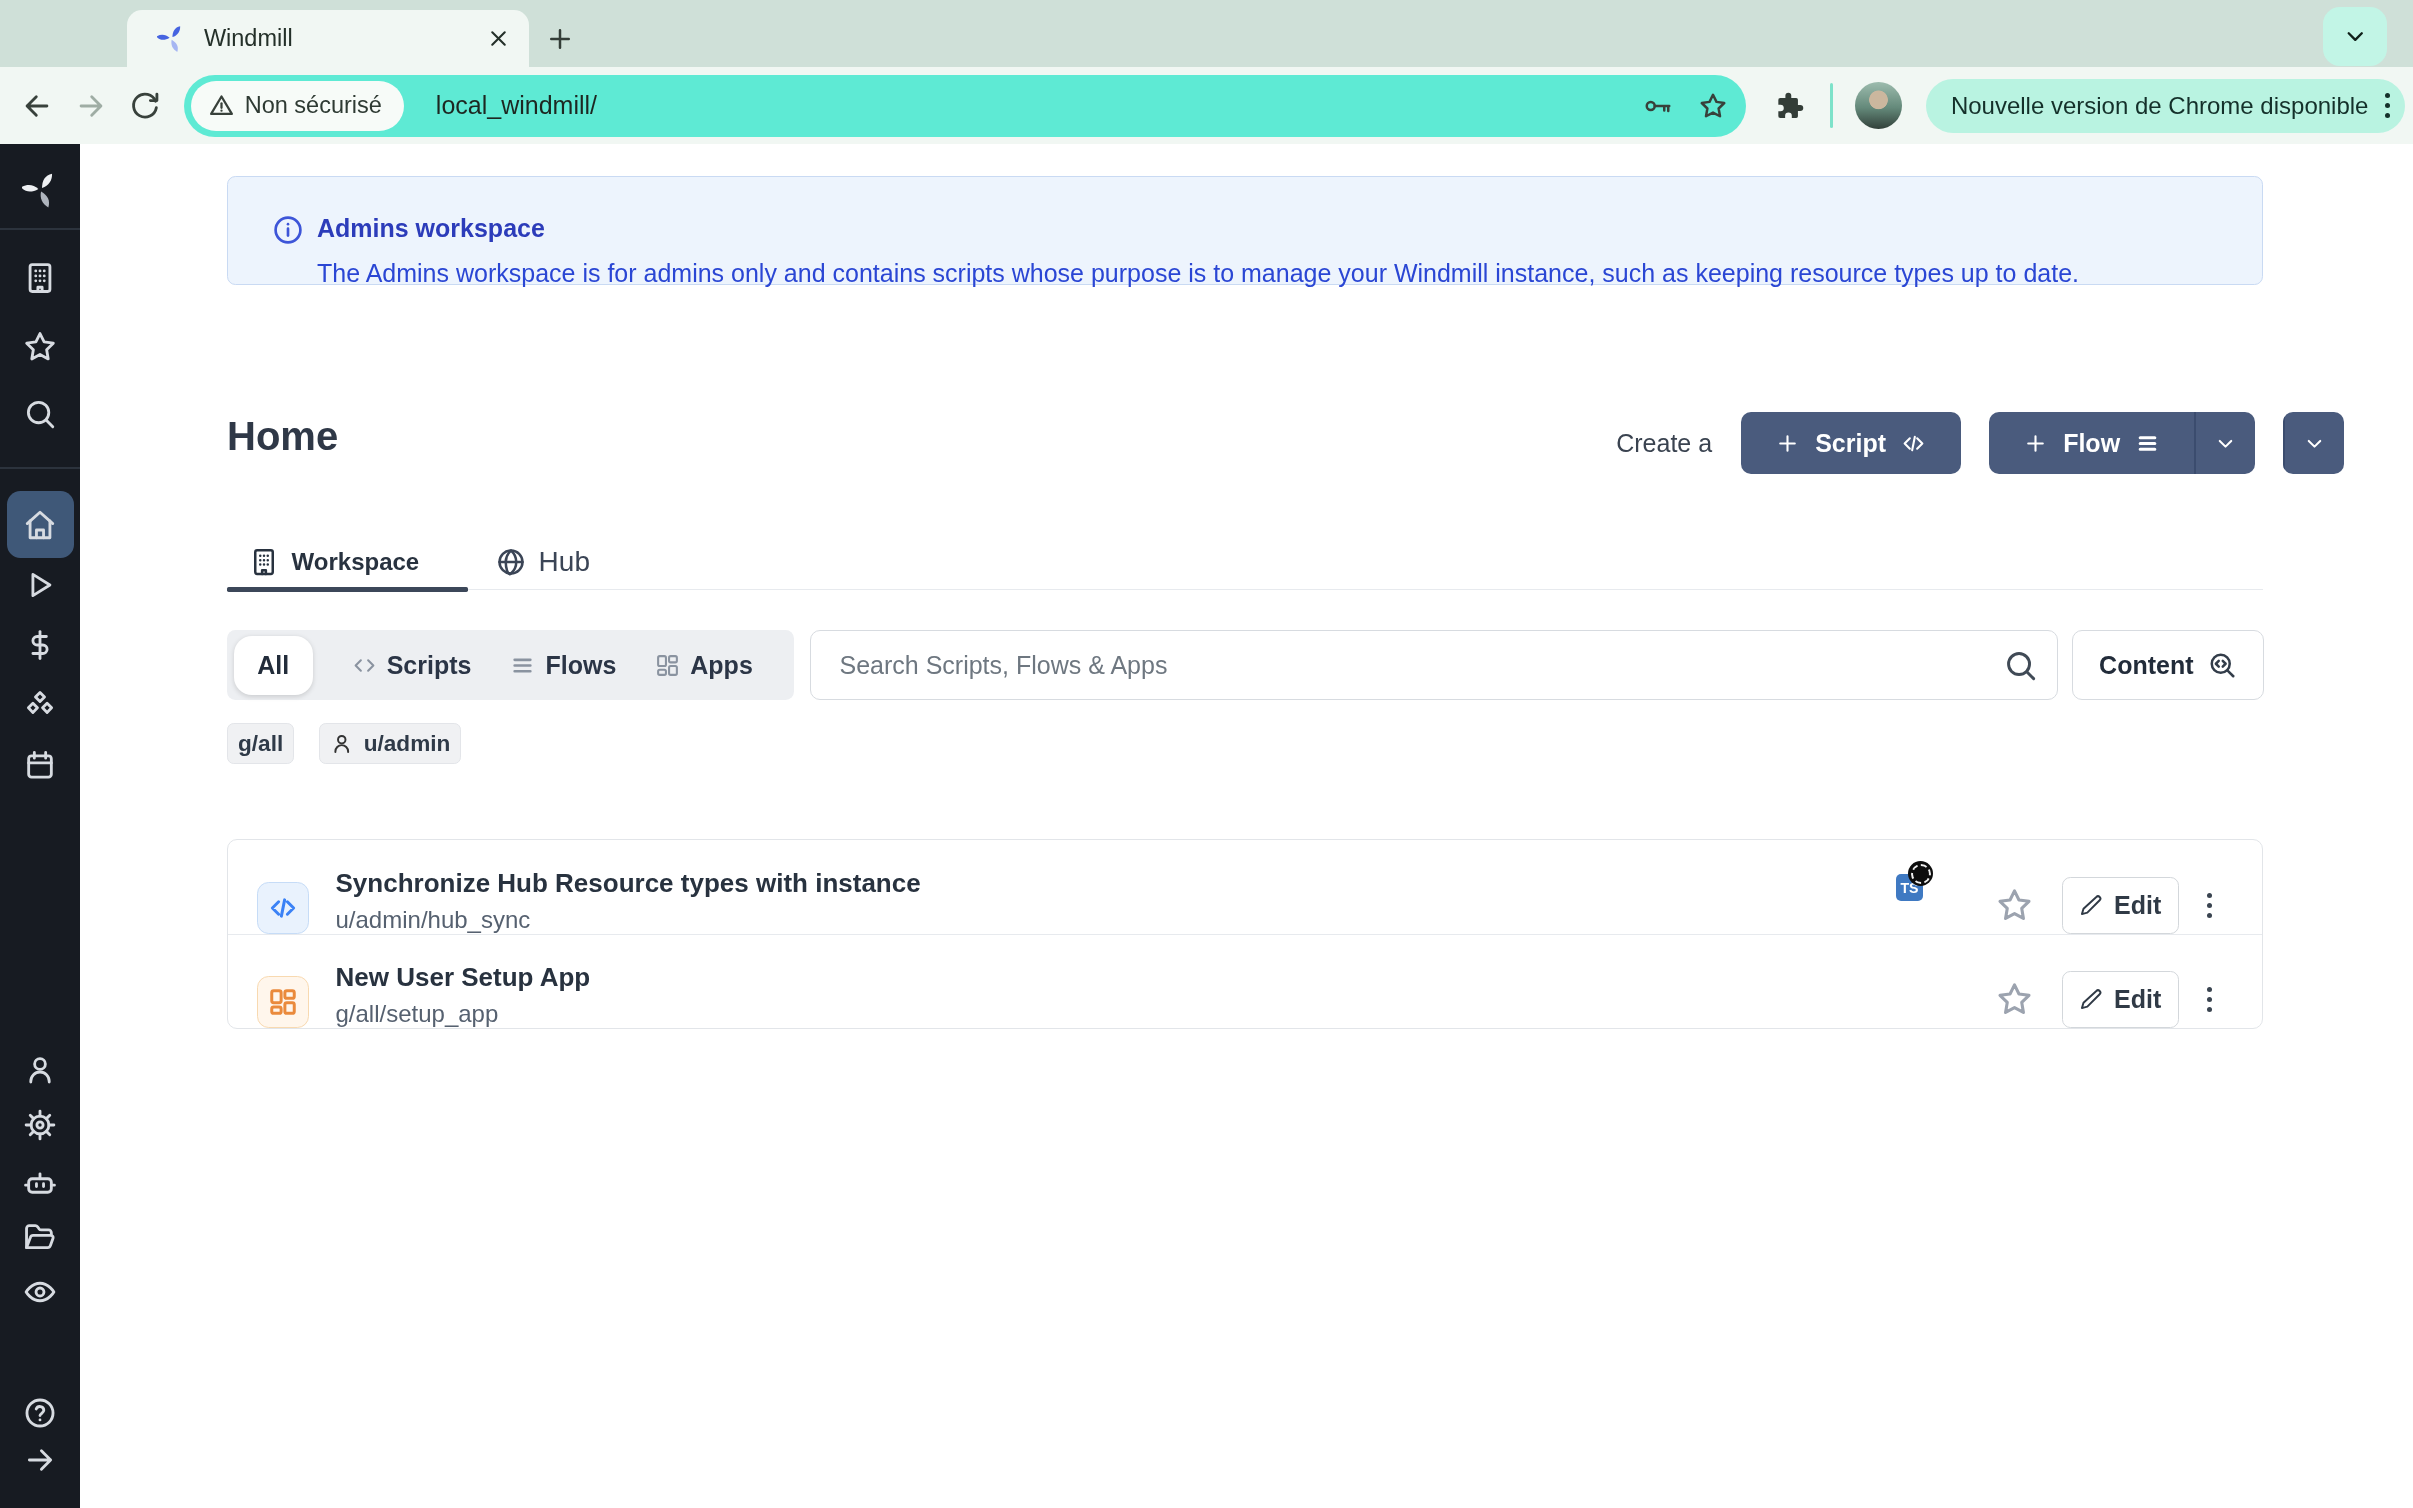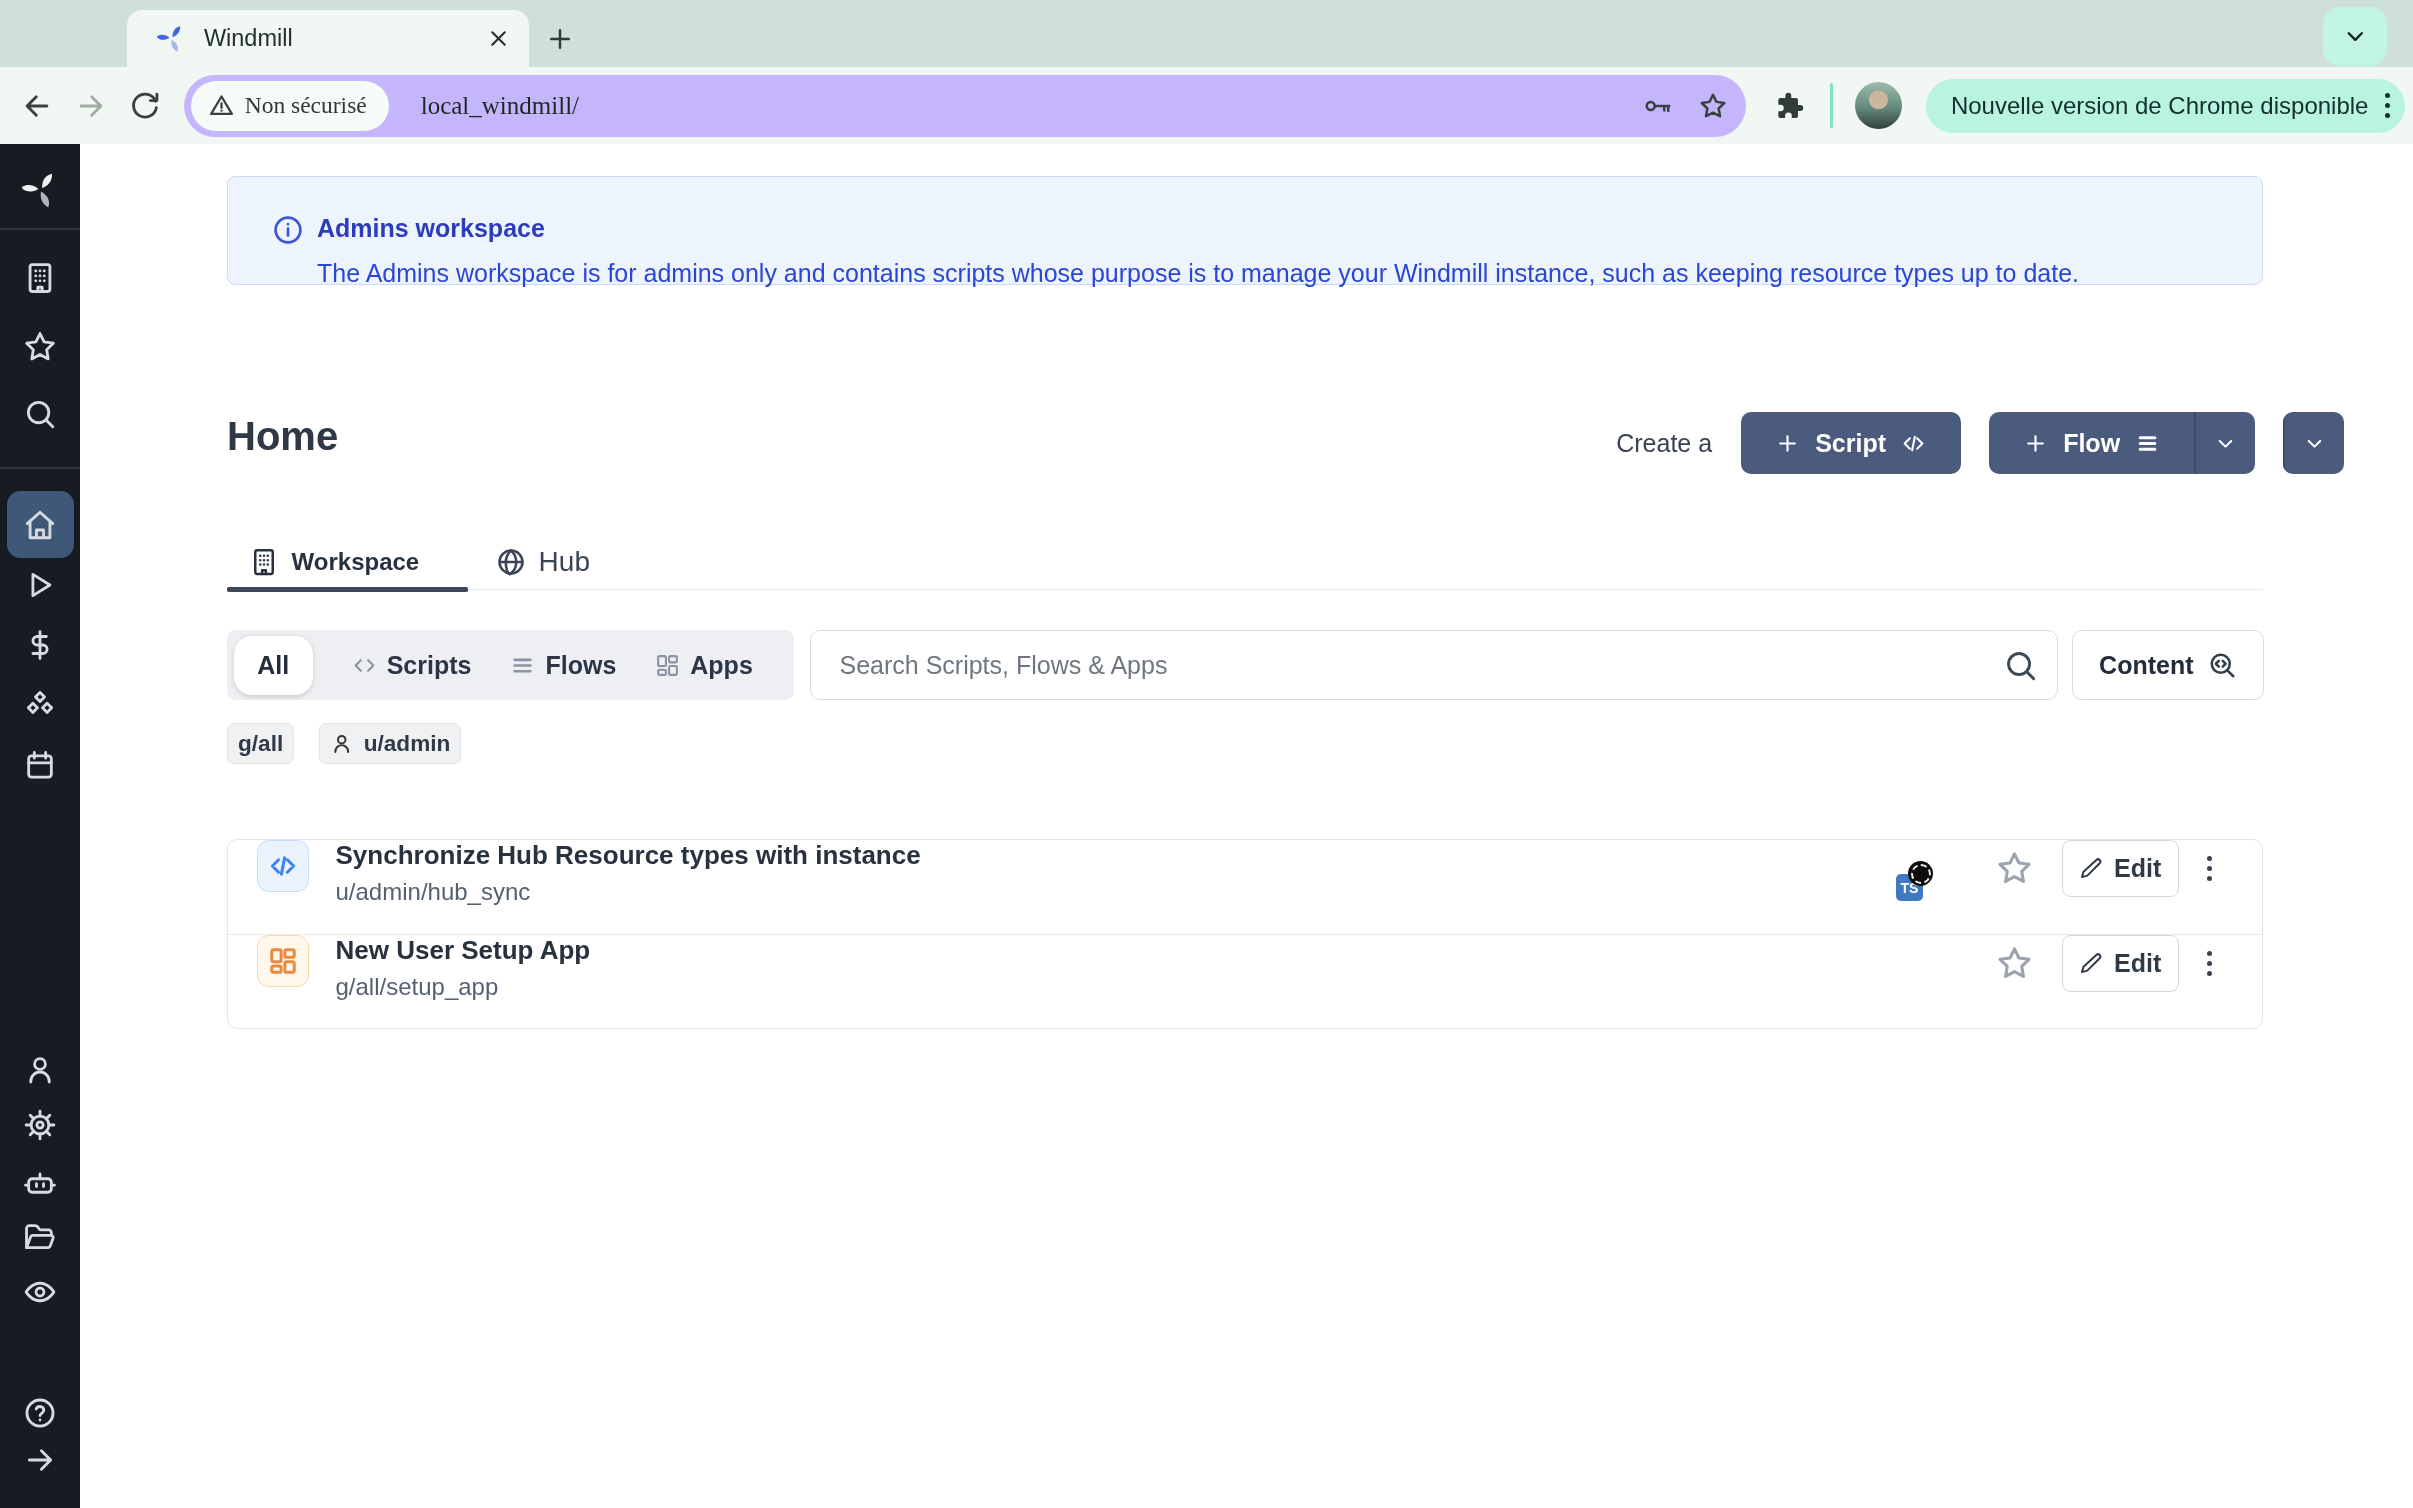--- a/index.html
+++ b/index.html
@@ -11,21 +11,21 @@
   .chrome { position:absolute; left:0; top:0; width:2413px; height:144px; background:#cfe0d8; }
   .tabstrip { position:absolute; left:0; top:0; width:2413px; height:67px; }
   .tab { position:absolute; left:127px; top:10px; width:402px; height:57px;
     background:#f1f7f3; border-radius:15px 15px 0 0; display:flex; align-items:center; padding:0 18.4px 0 30px; }
   .tab-title { font-size:23.5px; color:#243029; margin-left:18.4px; flex:1; }
   .newtab { position:absolute; left:541px; top:20px; width:37px; height:37px; display:flex; align-items:center; justify-content:center; border-radius:8.4px; }
   .tabsearch { position:absolute; left:2323px; top:6.7px; width:64px; height:59px; background:#c2f5e6; border-radius:17px; display:flex; align-items:center; justify-content:center; }
   .toolbar { position:absolute; left:0; top:67px; width:2413px; height:77px; background:#f1f7f3; display:flex; align-items:center; }
   .navic { width:34px; height:34px; margin-left:20px; color:#38413b; flex:0 0 auto; }
   .navic.disabled { color:#9fada4; }
-  .urlbar { margin-left:22px; width:1562px; height:62px; background:#c4b5fd; border-radius:31px; display:flex; align-items:center; padding:0 18.4px 0 6.7px;font-family:Liberation Serif, serif; }
+  .urlbar { margin-left:22px; width:1562px; height:62px; background:#5eead4; border-radius:31px; display:flex; align-items:center; padding:0 18.4px 0 6.7px; }
   .secpill { height:50px; background:#f7fbf8; border-radius:25px; display:flex; align-items:center; padding:0 22px 0 17px; gap:10px; }
   .secpill span { font-size:23.5px; color:#2e3a33; }
   .secpill .ic { width:27px; height:27px; color:#38413b; }
   .url { font-size:25px; color:#1d2721; margin-left:32px; flex:1; }
   .urlbar .tailic { width:30px; height:30px; color:#38413b; margin-left:25px; flex:0 0 auto; }
   .puzzle { width:32px; height:32px; color:#333d37; margin-left:27px; flex:0 0 auto; }
   .chromesep { width:3.4px; height:45px; background:#7ee2c9; border-radius:1.7px; margin-left:25px; flex:0 0 auto; }
   .avatar { width:47px; height:47px; border-radius:50%; margin-left:22px; flex:0 0 auto;
     background: radial-gradient(circle at 50% 38%, #cbb79e 0 24%, rgba(0,0,0,0) 26%),
                 linear-gradient(180deg,#9dbcae 0%,#64897a 55%,#32413a 100%); }
@@ -99,21 +99,21 @@
   
   .togglerow { position:absolute; right:69px; top:644px; height:59px; display:flex; align-items:center; gap:20px; }
   .tlabel { font-size:25px; color:#232d3b; }
   .track { position:relative; width:47px; height:28px; background:#ccd2d9; border-radius:14.2px; }
   .knob { position:absolute; left:2.5px; top:2.5px; width:22.6px; height:22.6px; background:#fff; border-radius:50%; box-shadow:0 0.8px 2.5px rgba(0,0,0,.3); }
   .btn-sliders { width:55px; height:55px; border:1.7px solid #d7dbe0; border-radius:10px; background:#fff; display:flex; align-items:center; justify-content:center; }
   .btn-sliders .ic { width:28.5px; height:28.5px; color:#2c3542; }
 
   
   .list { position:absolute; left:147px; top:695px; width:2036px; border:1.7px solid #e2e5e9; border-radius:10px; overflow:hidden; background:#fff; }
-  .lrow { position:relative; height:94px; display:flex; align-items:flex-start; padding-left:28.5px; }
+  .lrow { position:relative; height:94px; display:flex; align-items:flex-end; padding-left:28.5px; }
   .lrow + .lrow { border-top:1.7px solid #e7eaee; }
   .tile { width:52px; height:52px; border-radius:11.7px; display:flex; align-items:center; justify-content:center; flex:0 0 auto; }
   .tile-script { background:#e9f2fd; border:1.7px solid #c6dcf7; color:#3b82f6; }
   .tile-app { background:#fff6ec; border:1.7px solid #f8d9b0; color:#ea8a3c; }
   .tile .ic { width:30px; height:30px; }
   .ltext { margin-left:27px; display:flex; flex-direction:column; gap:6.7px; }
   .ltitle { font-size:26px; font-weight:bold; color:#28323f; }
   .lpath { font-size:24px; color:#566170; }
   .lactions { margin-left:auto; display:flex; align-items:center; gap:28.5px; padding-right:50px; }
   .star { width:37px; height:37px; color:#9ca3af; }

